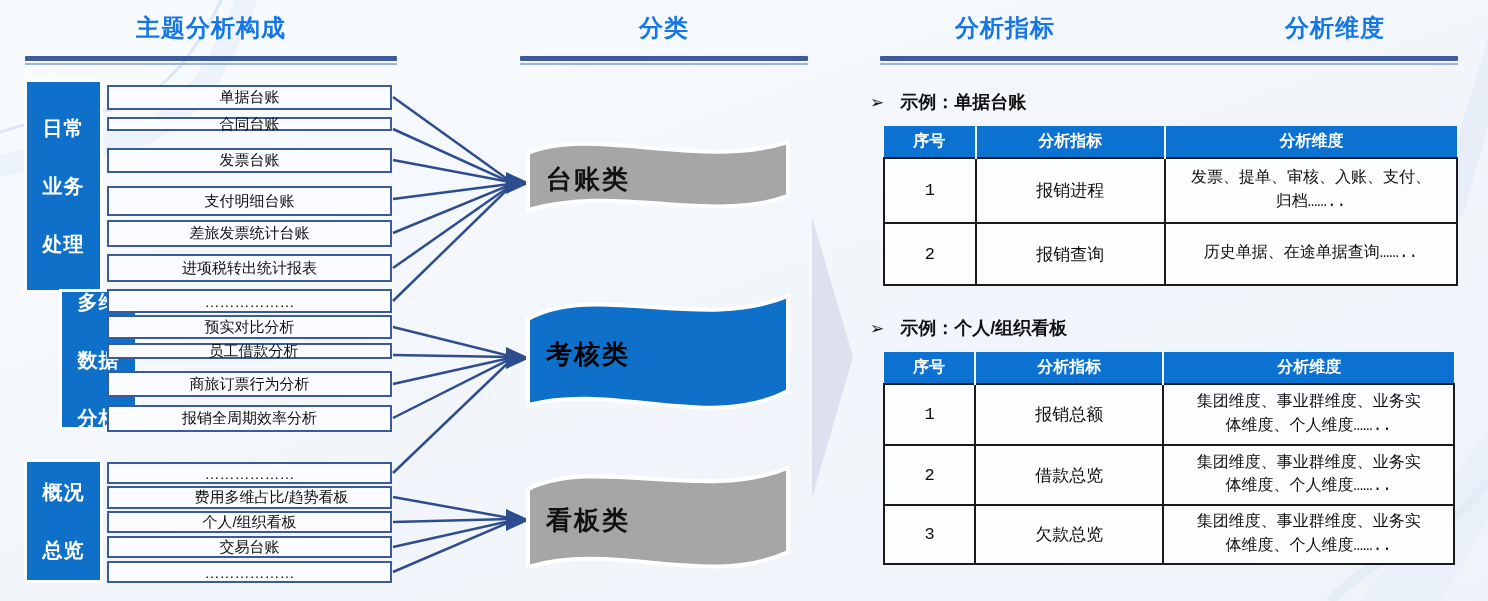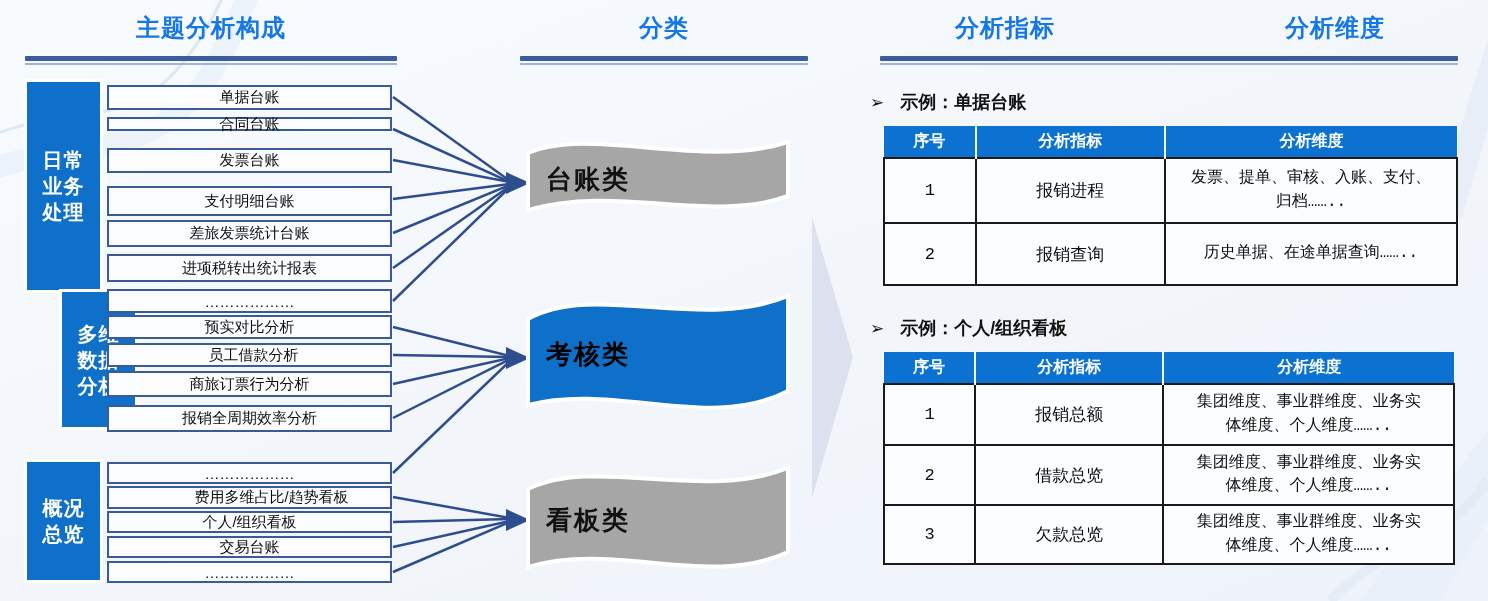--- a/index.html
+++ b/index.html
@@ -11,20 +11,21 @@
   .deco{position:absolute;inset:0;pointer-events:none;}
   .col-title{position:absolute;top:12px;text-align:center;font-size:24px;font-weight:bold;color:#1577e5;letter-spacing:1px;}
   .rule{position:absolute;}
   .rule .bar{height:5px;background:#3d5c9e;border-radius:1px;}
   .rule .thin{height:2px;background:#9fb4dc;margin-top:2px;}
   .side-group{
     position:absolute;left:27px;width:73px;background:#0e70c8;color:#fff;
     display:flex;flex-direction:column;align-items:center;justify-content:center;
     font-size:20px;font-weight:bold;line-height:1.3;letter-spacing:1px;
     box-shadow:0 0 0 3px #ffffff;
+    gap:32px;
   }
   .item{
     position:absolute;left:107px;width:285px;box-sizing:border-box;
     border:2px solid #3b5a9a;background:#fafcff;color:#0d0d0d;
     display:flex;align-items:center;justify-content:center;
     font-size:15px;font-weight:500;white-space:nowrap;
   }
   .flag-label{position:absolute;font-size:26px;font-weight:bold;color:#111;letter-spacing:2px;}
   .example-heading{position:absolute;font-size:18px;font-weight:bold;color:#111;display:flex;align-items:center;}
   .example-heading .bullet{font-size:17px;margin-right:16px;font-weight:normal;}
@@ -90,21 +91,21 @@
   </div>
 
   <div class="item" style="top:85px;height:25px;text-align:center;">单据台账</div>
   <div class="item" style="top:117px;height:14px;">合同台账</div>
   <div class="item" style="top:148px;height:25px;">发票台账</div>
   <div class="item" style="top:186px;height:30px;">支付明细台账</div>
   <div class="item" style="top:220px;height:27px;">差旅发票统计台账</div>
   <div class="item" style="top:254px;height:28px;">进项税转出统计报表</div>
   <div class="item" style="top:289px;height:24px;">………………</div>
   <div class="item" style="top:315px;height:24px;">预实对比分析</div>
-  <div class="item" style="top:343px;height:24px;padding-left:8px;">员工借款分析</div>
+  <div class="item" style="top:343px;height:16px;padding-left:8px;">员工借款分析</div>
   <div class="item" style="top:371px;height:26px;">商旅订票行为分析</div>
   <div class="item" style="top:405px;height:27px;">报销全周期效率分析</div>
   <div class="item" style="top:462px;height:22px;">………………</div>
   <div class="item" style="top:486px;height:23px;padding-left:44px;">费用多维占比/趋势看板</div>
   <div class="item" style="top:511px;height:22px;">个人/组织看板</div>
   <div class="item" style="top:536px;height:22px;">交易台账</div>
   <div class="item" style="top:561px;height:22px;">………………</div>
 
   <svg class="deco" width="1488" height="601" aria-hidden="true">
 

